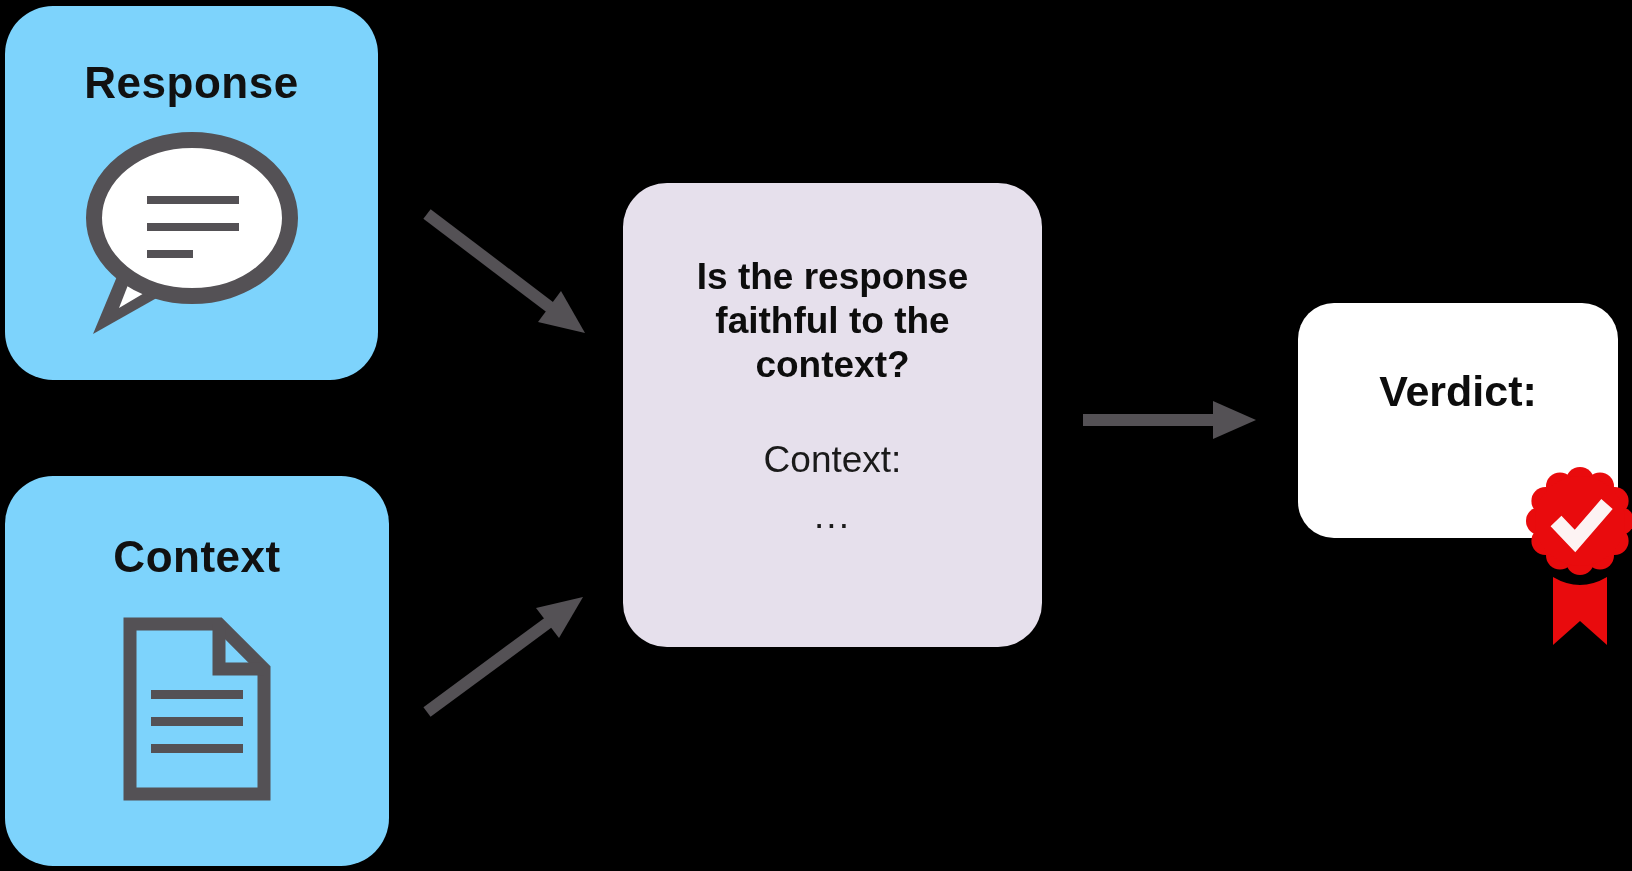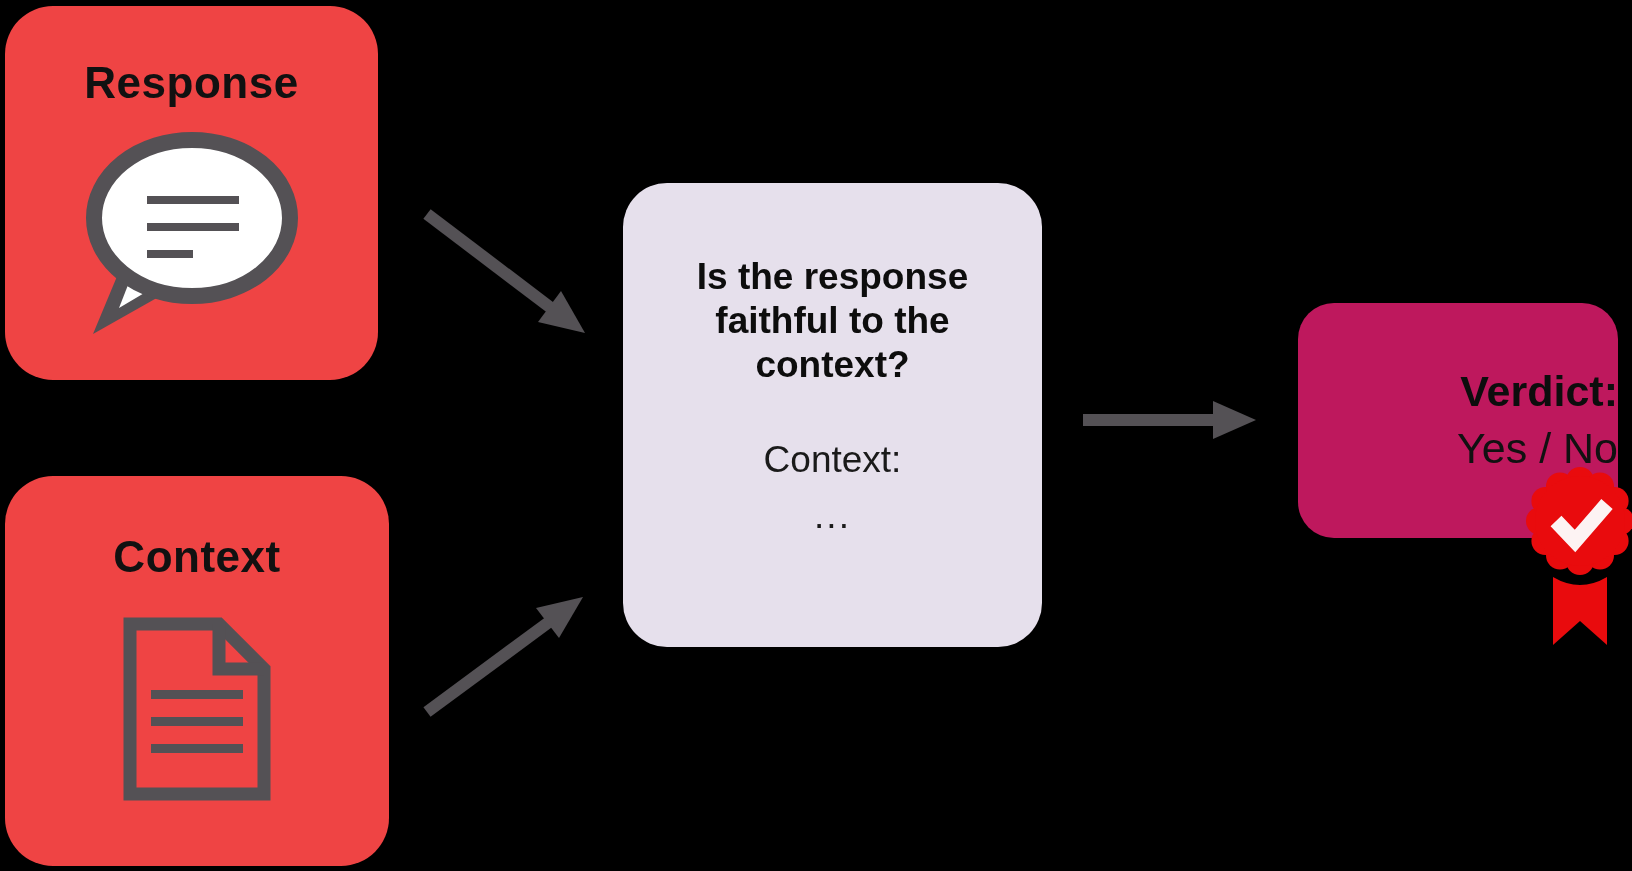--- a/index.html
+++ b/index.html
@@ -15,21 +15,21 @@
     overflow: hidden;
     font-family: "Liberation Sans", "DejaVu Sans", sans-serif;
     color: #111111;
   }
   .node {
     position: absolute;
     box-sizing: border-box;
     text-align: center;
   }
   .node-white {
-    background: #ef4444;
+    background: #7dd3fc;
     border-radius: 48px;
   }
   .node-label {
     font-weight: bold;
     font-size: 44px;
     letter-spacing: 0.5px;
     color: #111111;
   }
   .response-node {
     left: 5px; top: 6px;
@@ -69,23 +69,22 @@
     margin-top: 14px;
     font-size: 37px;
     font-weight: normal;
     color: #1a1a1a;
     letter-spacing: 2px;
   }
 
   .verdict-node {
     left: 1298px; top: 303px;
     width: 320px; height: 235px;
-    background: #be185d;
+    background: #ffffff;
     border-radius: 36px;
-    text-align: right;
   }
   .verdict-title {
     margin-top: 64px;
     font-weight: bold;
     font-size: 43px;
     color: #0d0d0d;
   }
   .verdict-value {
     margin-top: 8px;
     font-size: 43px;
@@ -136,21 +135,20 @@
   </div>
 
   <div class="node question-node">
     <div class="question-text">Is the response faithful to the context?</div>
     <div class="criteria-label">Context:</div>
     <div class="criteria-ellipsis">...</div>
   </div>
 
   <div class="node verdict-node">
     <div class="verdict-title">Verdict:</div>
-    <div class="verdict-value">Yes / No</div>
   </div>
 
   <svg class="overlay" viewBox="0 0 1632 871">
 
     <g>
       <line x1="427" y1="214" x2="551" y2="308" stroke="#545155" stroke-width="12"></line>
       <polygon points="585,333 538,322 561,291" fill="#545155"></polygon>
     </g>
 
     <g>

